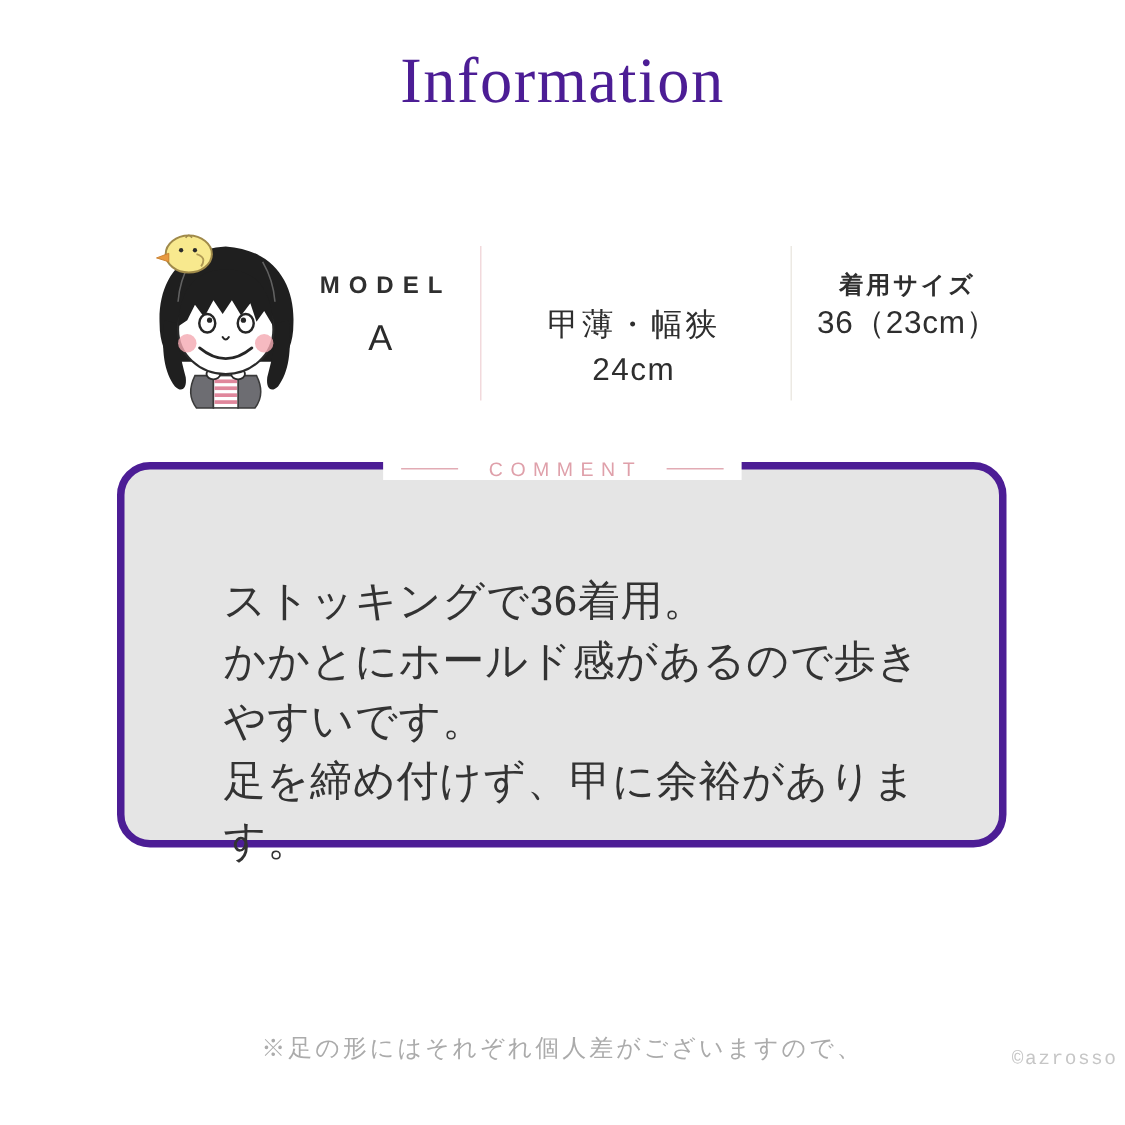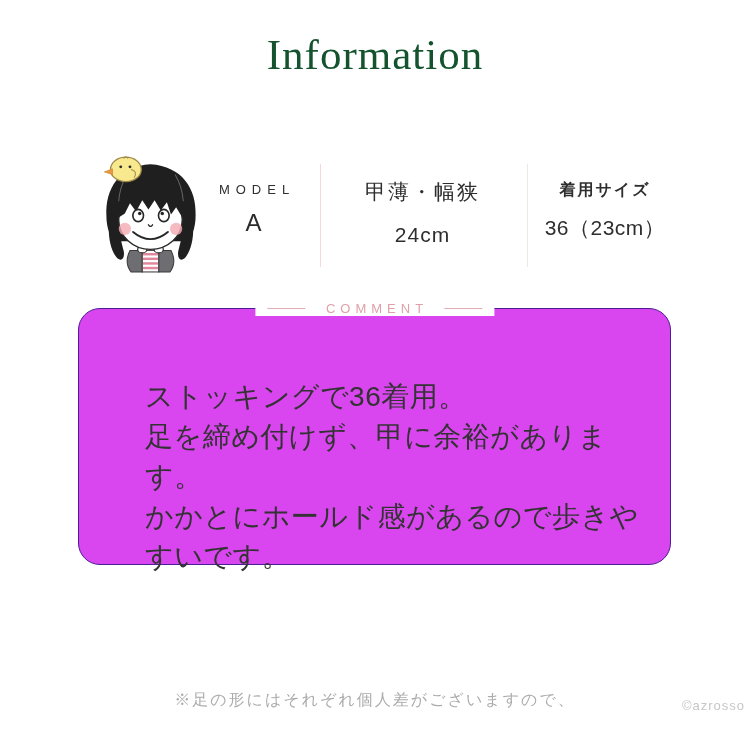--- a/index.html
+++ b/index.html
@@ -12,50 +12,50 @@
     color:#333333;
   }
   
   .page-title{
     position:absolute;top:30px;left:0;width:750px;
     text-align:center;
     font-family:"Liberation Serif", serif;
     font-weight:400;
     font-size:43px;
     letter-spacing:1px;
-    color:#14532d;
+    color:#4c1d95;
   }
   
   .model-row{position:absolute;top:150px;left:0;width:750px;height:130px;}
   .illust{position:absolute;left:96px;top:4px;width:110px;height:120px;}
   .illust svg{width:110px;height:120px;display:block;}
   .model-block{position:absolute;left:200px;top:32px;width:108px;text-align:center;}
   .model-label{
-    font-size:13px;letter-spacing:6px;color:#2f2f2f;text-indent:6px;
+    font-size:16px;letter-spacing:6px;color:#2f2f2f;text-indent:6px;font-weight:bold;
   }
   .model-value{
     font-size:24px;color:#2b2b2b;margin-top:12px;letter-spacing:1px;
   }
   .vdivider{position:absolute;top:14px;width:1px;height:103px;}
   .vdivider.first{left:320px;background:#f2d9dc;}
   .vdivider.second{left:527px;background:#ece9e3;}
   .fit-block{position:absolute;left:345px;top:28px;width:155px;text-align:center;}
-  .fit-label{font-size:21px;font-weight:500;letter-spacing:2px;color:#2e2e2e;}
-  .fit-value{font-size:21px;color:#2e2e2e;margin-top:17px;letter-spacing:1px;}
+  .fit-label{font-size:21px;font-weight:500;letter-spacing:2px;color:#2e2e2e;margin-top:24px;}
+  .fit-value{font-size:21px;color:#2e2e2e;margin-top:5px;letter-spacing:1px;}
   .size-block{position:absolute;left:530px;top:30px;width:150px;text-align:center;}
   .size-label{font-size:16px;font-weight:700;letter-spacing:2px;color:#2e2e2e;font-family:Liberation Mono, monospace;}
-  .size-value{font-size:21px;color:#2e2e2e;margin-top:13px;letter-spacing:0.5px;}
+  .size-value{font-size:21px;color:#2e2e2e;margin-top:0;letter-spacing:0.5px;}
   
   .comment-box{
     position:absolute;left:78px;top:308px;
     width:593px;height:257px;
-    border:1px solid #4c1d95;
+    border:5px solid #4c1d95;
     border-radius:22px;
     box-sizing:border-box;
-    background:#d946ef;
+    background:#e5e5e5;
   }
   .comment-label{
     position:absolute;top:-8px;left:50%;
     transform:translateX(-50%);
     background:#ffffff;
     padding:0 12px;
     display:flex;align-items:center;gap:16px;
     white-space:nowrap;
   }
   .comment-label .label-text{
@@ -76,21 +76,21 @@
     position:absolute;top:658px;left:0;width:750px;
     text-align:center;
     font-size:16px;
     line-height:32px;
     letter-spacing:2px;
     color:#ababab;
     margin-top:26px;
   }
   .copyright{
     position:absolute;top:698px;right:5px;
-    font-family:Liberation Sans, sans-serif;
+    font-family:Liberation Mono, monospace;
     font-size:13px;
     letter-spacing:1px;
     color:#c6c6c6;
   }
 </style>
 </head>
 <body>
 
 <div class="page-title">Information</div>
 
@@ -165,22 +165,22 @@
 </div>
 
 <div class="comment-box">
   <div class="comment-label">
     <span class="dash"></span>
     <span class="label-text">COMMENT</span>
     <span class="dash"></span>
   </div>
   <div class="comment-body">
     <div>ストッキングで36着用。</div>
+    <div>かかとにホールド感があるので歩きやすいです。</div>
     <div>足を締め付けず、甲に余裕があります。</div>
-    <div>かかとにホールド感があるので歩きやすいです。</div>
   </div>
 </div>
 
 <div class="footer-note">
   <div>※足の形にはそれぞれ個人差がございますので、</div>
 </div>
 
 <div class="copyright">©azrosso</div>
 
 </body></html>

